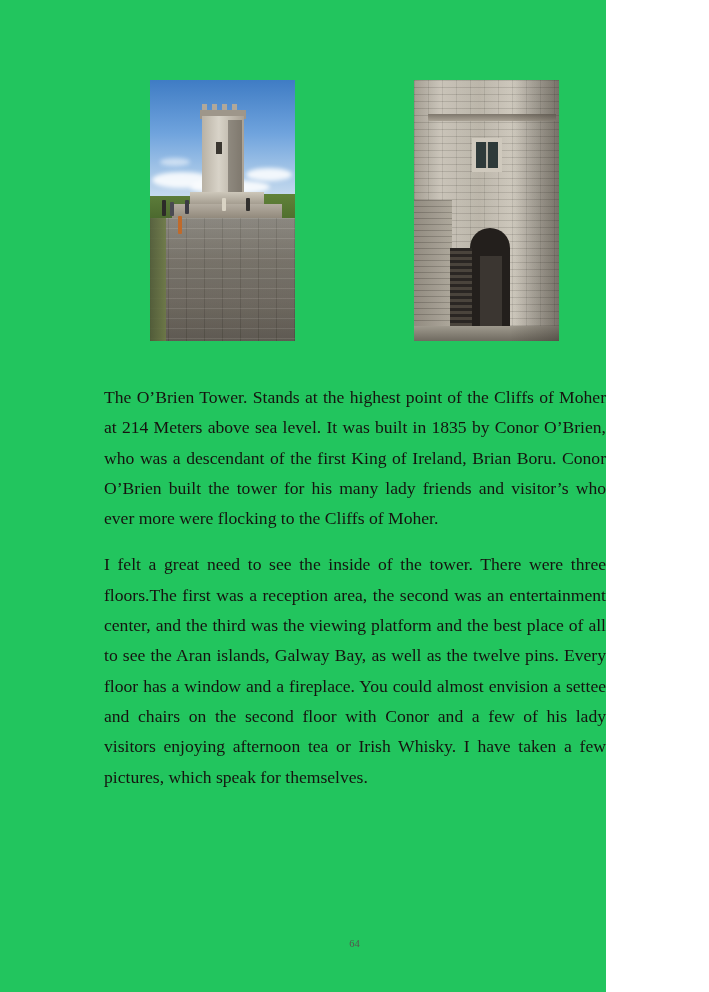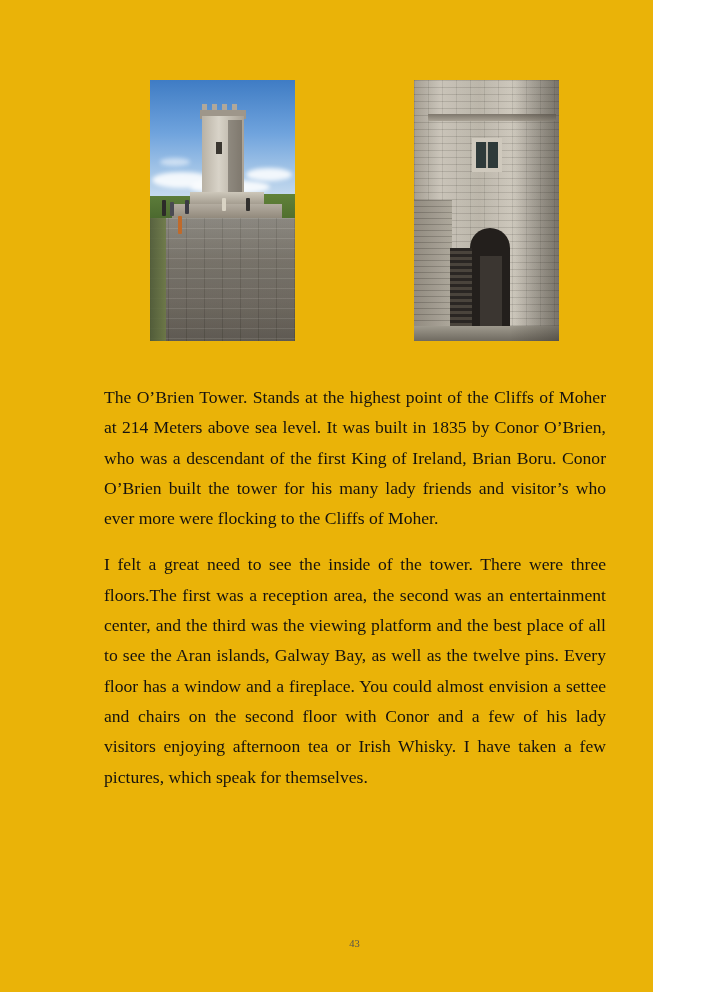--- a/index.html
+++ b/index.html
@@ -11,23 +11,23 @@
     width: 709px;
     height: 992px;
     position: relative;
     font-family: "Liberation Serif", serif;
     color: #1a1a1a;
     overflow: hidden;
   }
   .page {
     position: absolute;
     left: 0; top: 0;
-    width: 653px;
+    width: 606px;
     height: 992px;
-    background: #eab308;
+    background: #22c55e;
   }
 
   
   .figure-row {
     position: absolute;
     left: 104px;
     top: 80px;
     width: 501px;
     height: 262px;
   }
@@ -276,15 +276,15 @@
       <div class="rp-shadow"></div>
     </div>
 
   </div>
 
   <div class="body-text">
     <p class="para">The O’Brien Tower. Stands at the highest point of the Cliffs of Moher at 214 Meters above sea level. It was built in 1835 by Conor O’Brien, who was a descendant of the first King of Ireland, Brian Boru. Conor O’Brien built the tower for his many lady friends and visitor’s who ever more were flocking to the Cliffs of Moher.</p>
     <p class="para">I felt a great need to see the inside of the tower. There were three floors.The first was a reception area, the second was an entertainment center, and the third was the viewing platform and the best place of all to see the Aran islands, Galway Bay, as well as the twelve pins. Every floor has a window and a fireplace. You could almost envision a settee and chairs on the second floor with Conor and a few of his lady visitors enjoying afternoon tea or Irish Whisky. I have taken a few pictures, which speak for themselves.</p>
   </div>
 
-  <div class="page-number">43</div>
+  <div class="page-number">64</div>
 
 </div>
 
 </body></html>

